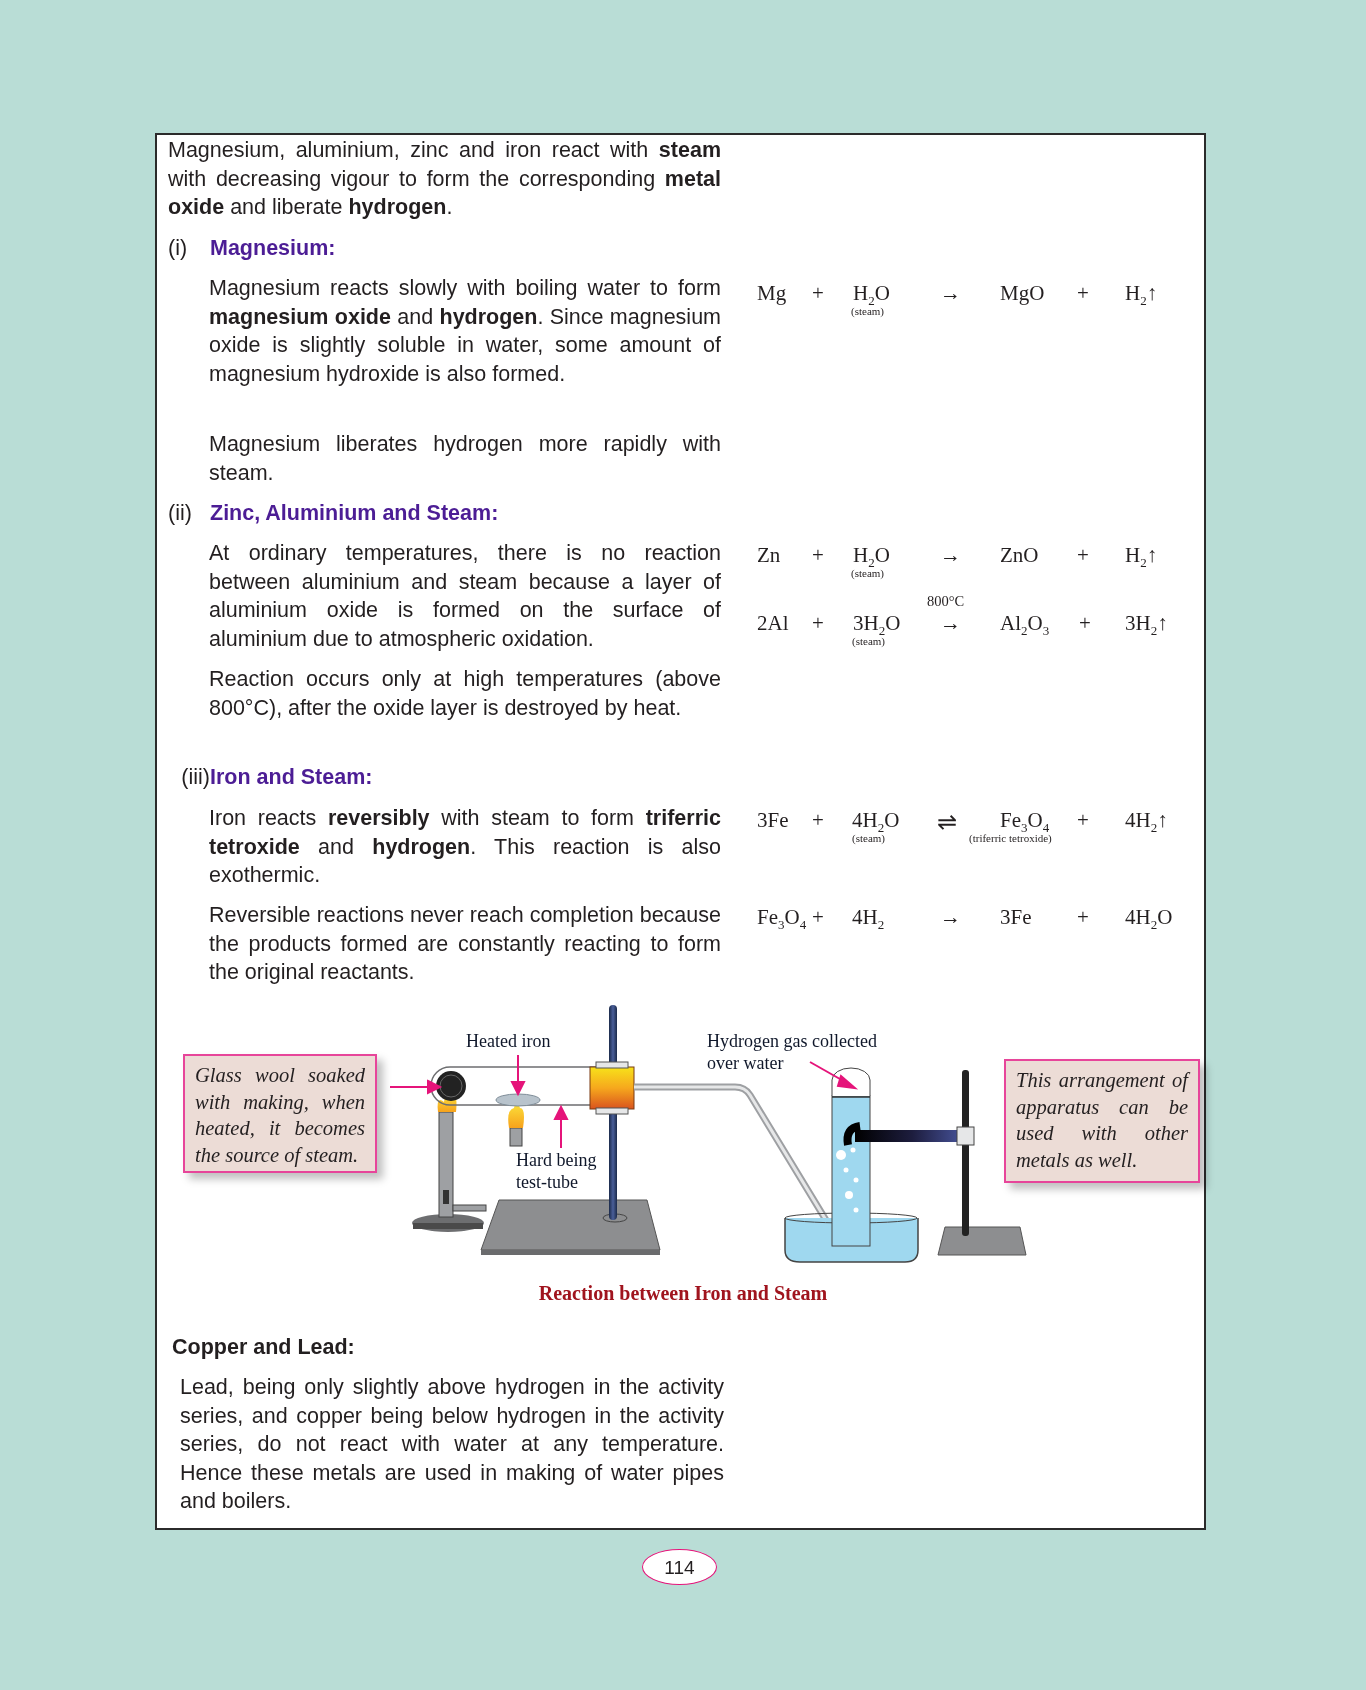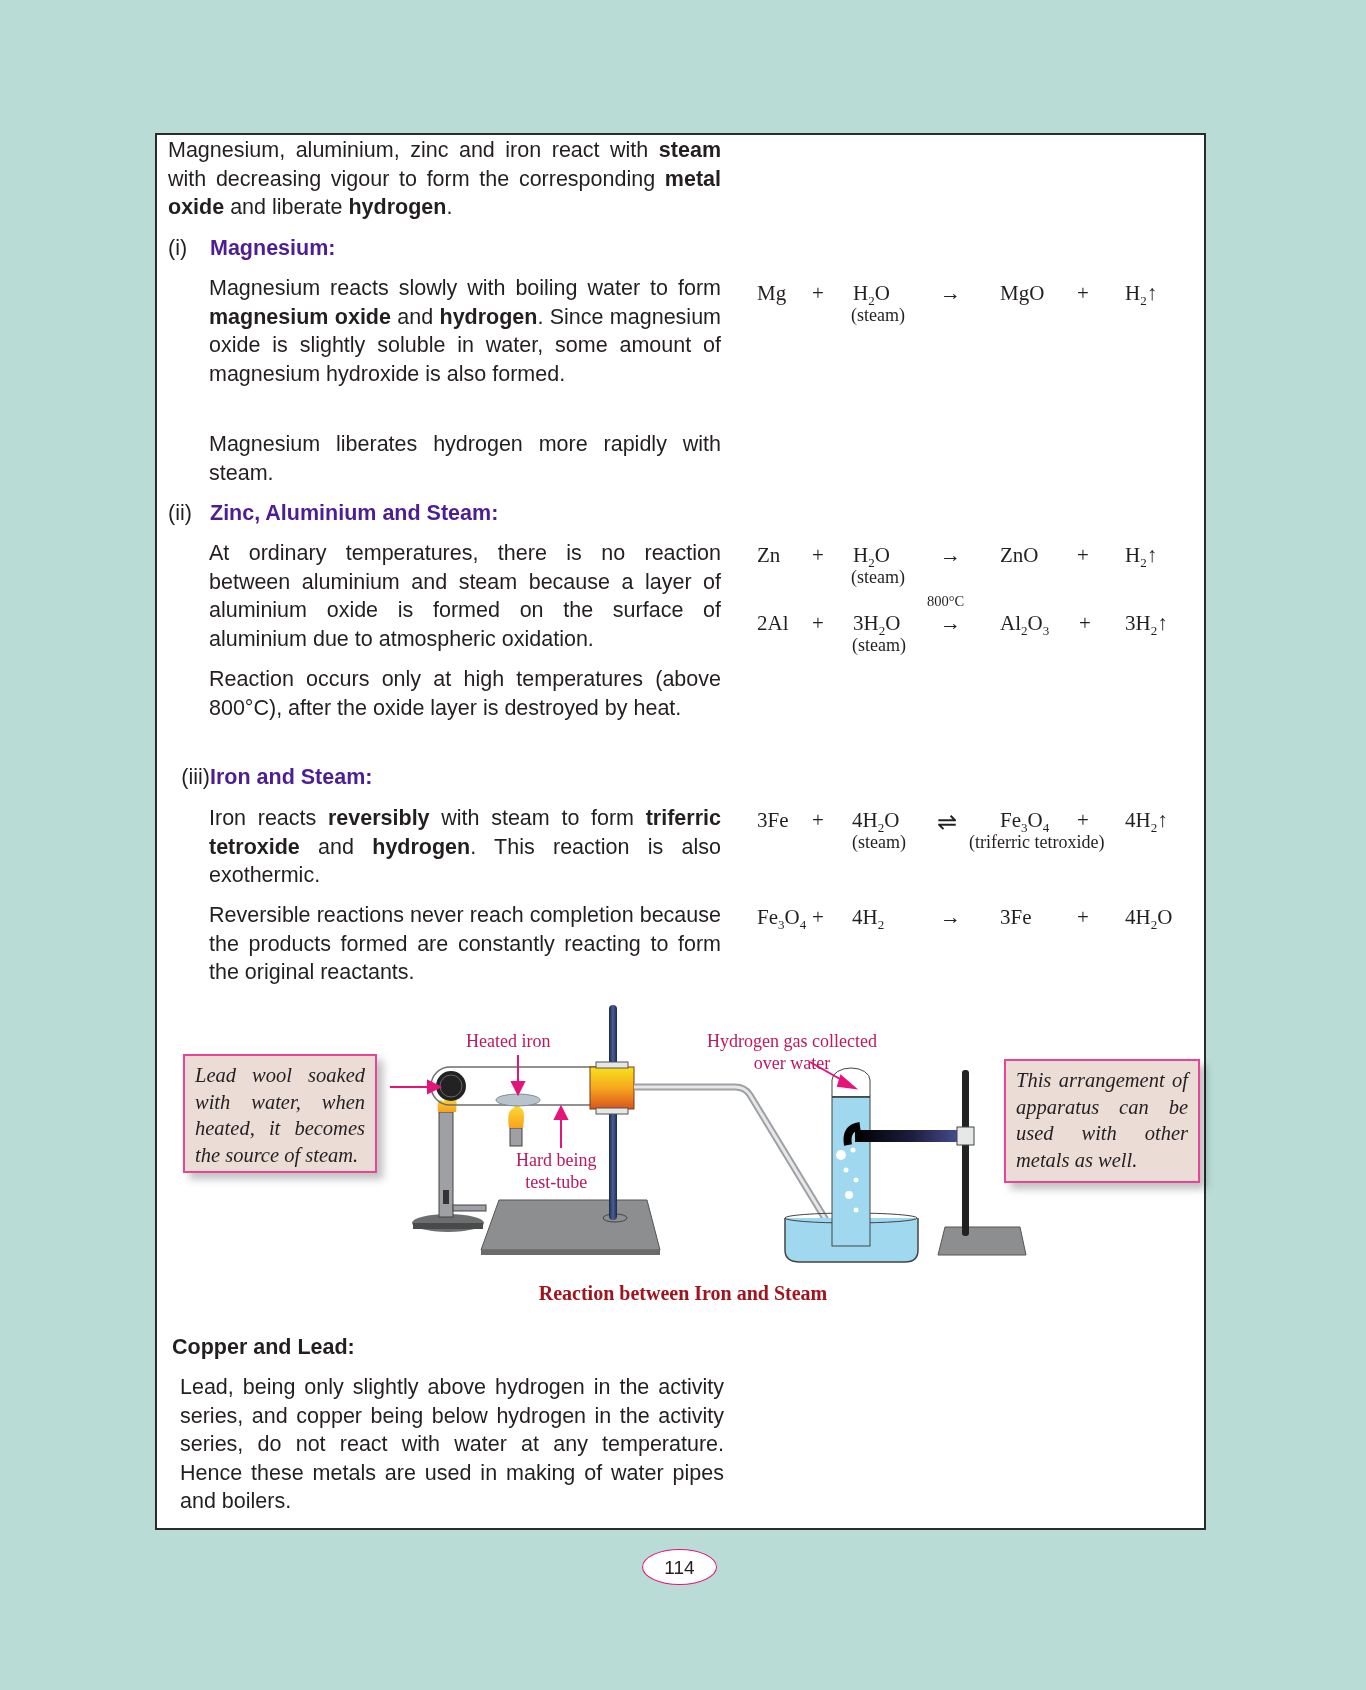--- a/index.html
+++ b/index.html
@@ -8,28 +8,28 @@
   .box { position:absolute; left:155px; top:133px; width:1051px; height:1397px;
          background:#fff; border:2px solid #2b2b2b; box-sizing:border-box; }
   .t { position:absolute; font-size:21.5px; line-height:28.6px; text-align:justify; }
   .t b { font-weight:bold; }
   .head { position:absolute; font-size:21.5px; line-height:28px; }
   .head .num { display:inline-block; width:42px; color:#231f20; }
   .head .ttl { color:#4c1d95; font-weight:bold; }
   .eq { position:absolute; font-family:"Liberation Serif", serif; font-size:21px; color:#231f20; height:50px; }
   .eq span { position:absolute; top:0; white-space:nowrap; }
   .eq sub { font-size:13px; vertical-align:-5px; }
-  .eq .note { font-size:18px; top:24px;text-align:center; }
+  .eq .note { font-size:11px; top:24px;text-align:center; }
   .eq .cond { font-size:14.5px; top:-18px; }
   .callout { position:absolute; background:#ecdcd6; border:2px solid #e7459a;
              box-shadow:6px 6px 8px rgba(0,0,0,0.25); font-family:"Liberation Serif", serif;
              font-style:italic; font-size:20.5px; line-height:26.5px; color:#231f20;
              padding:6px 10px; box-sizing:border-box; text-align:justify; }
   .dlabel { position:absolute; font-family:"Liberation Serif", serif; font-size:18px; line-height:22px;
-            text-align:center; color:#be185d; white-space:nowrap; }
+            text-align:left; color:#0f172a; white-space:nowrap; }
   .caption { position:absolute; left:0; width:1366px; top:1282px; text-align:center;
              font-family:"Liberation Serif", serif; font-weight:bold;
              font-size:20px; color:#a0141e; }
   .pagenum { position:absolute; left:642px; top:1549px; width:75px; height:36px; border:1.5px solid #e5147a;
              border-radius:50%; background:#fff; text-align:center; line-height:35px; font-size:19px;
              box-sizing:border-box; }
 </style>
 </head>
 <body>
 
@@ -202,21 +202,21 @@
     <line x1="518" y1="1055" x2="518" y2="1082"></line>
       <polygon points="512,1082 518,1094 524,1082"></polygon>
     <line x1="561" y1="1148" x2="561" y2="1119"></line>
       <polygon points="555,1119 561,1107 567,1119"></polygon>
     <line x1="810" y1="1062" x2="847" y2="1083"></line>
       <polygon points="841,1076 855,1088 838,1086"></polygon>
   </g>
 </svg>
 
 <div class="callout" style="left:183px; top:1054px; width:194px; height:119px;">
-  <span>Lead wool soaked with water, when heated, it becomes the source of steam.</span>
+  <span>Glass wool soaked with making, when heated, it becomes the source of steam.</span>
 </div>
 <div class="callout" style="left:1004px; top:1059px; width:196px; height:124px;">
   <span>This arrangement of apparatus can be used with other metals as well.</span>
 </div>
 
 <div class="dlabel" style="left:466px; top:1030px;">Heated iron</div>
 <div class="dlabel" style="left:516px; top:1149px;">
   <div>Hard being</div>
   <div>test-tube</div>
 </div>

